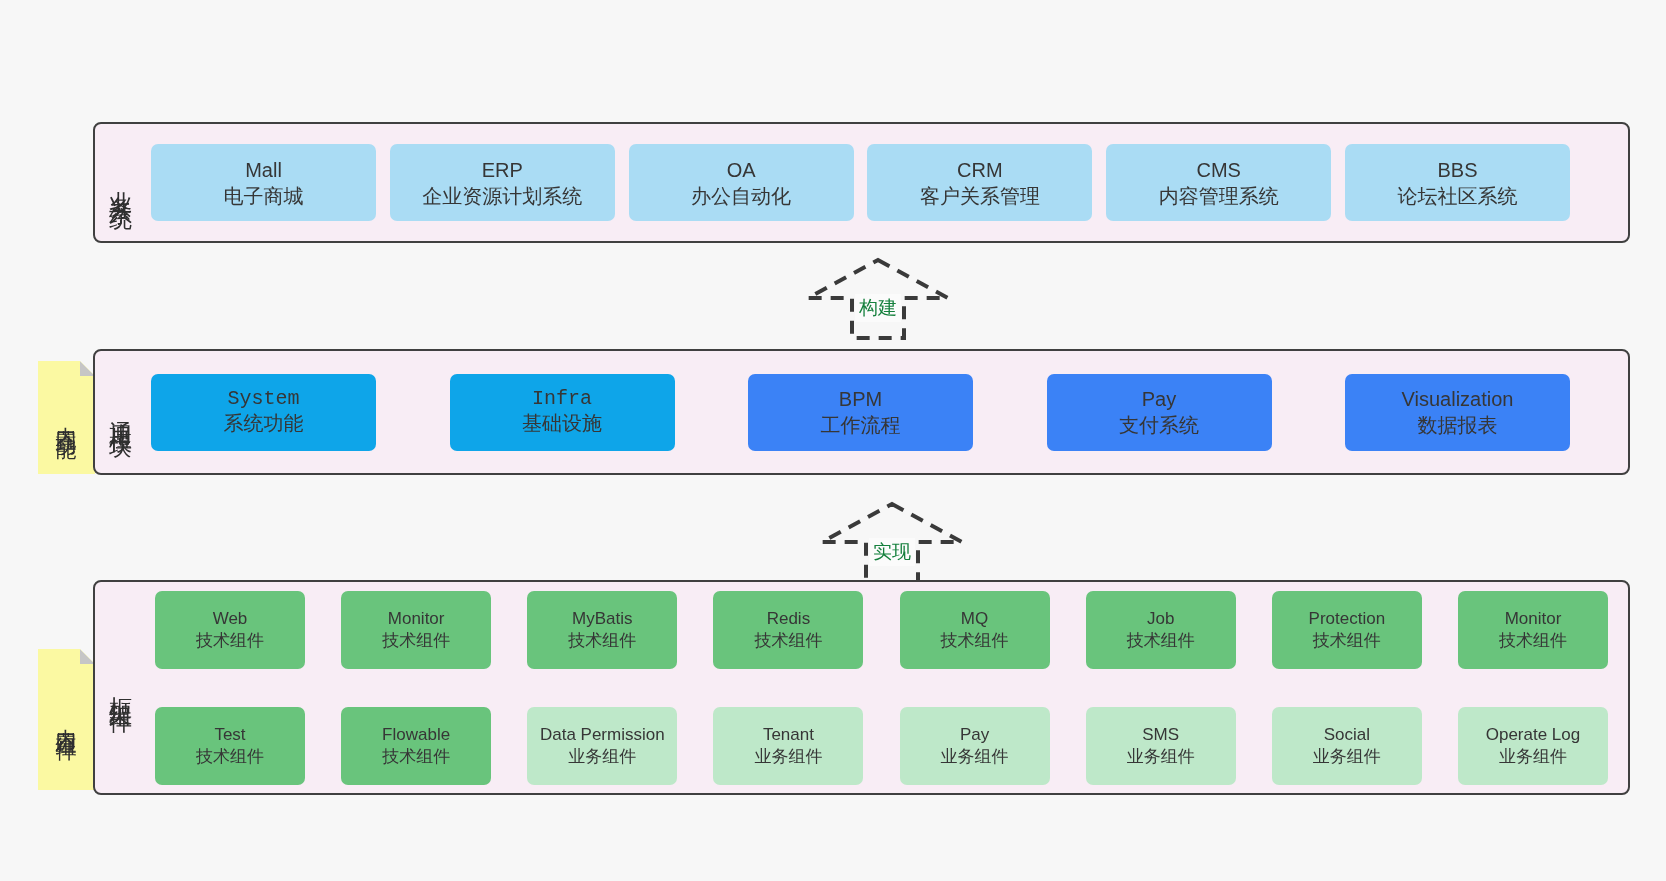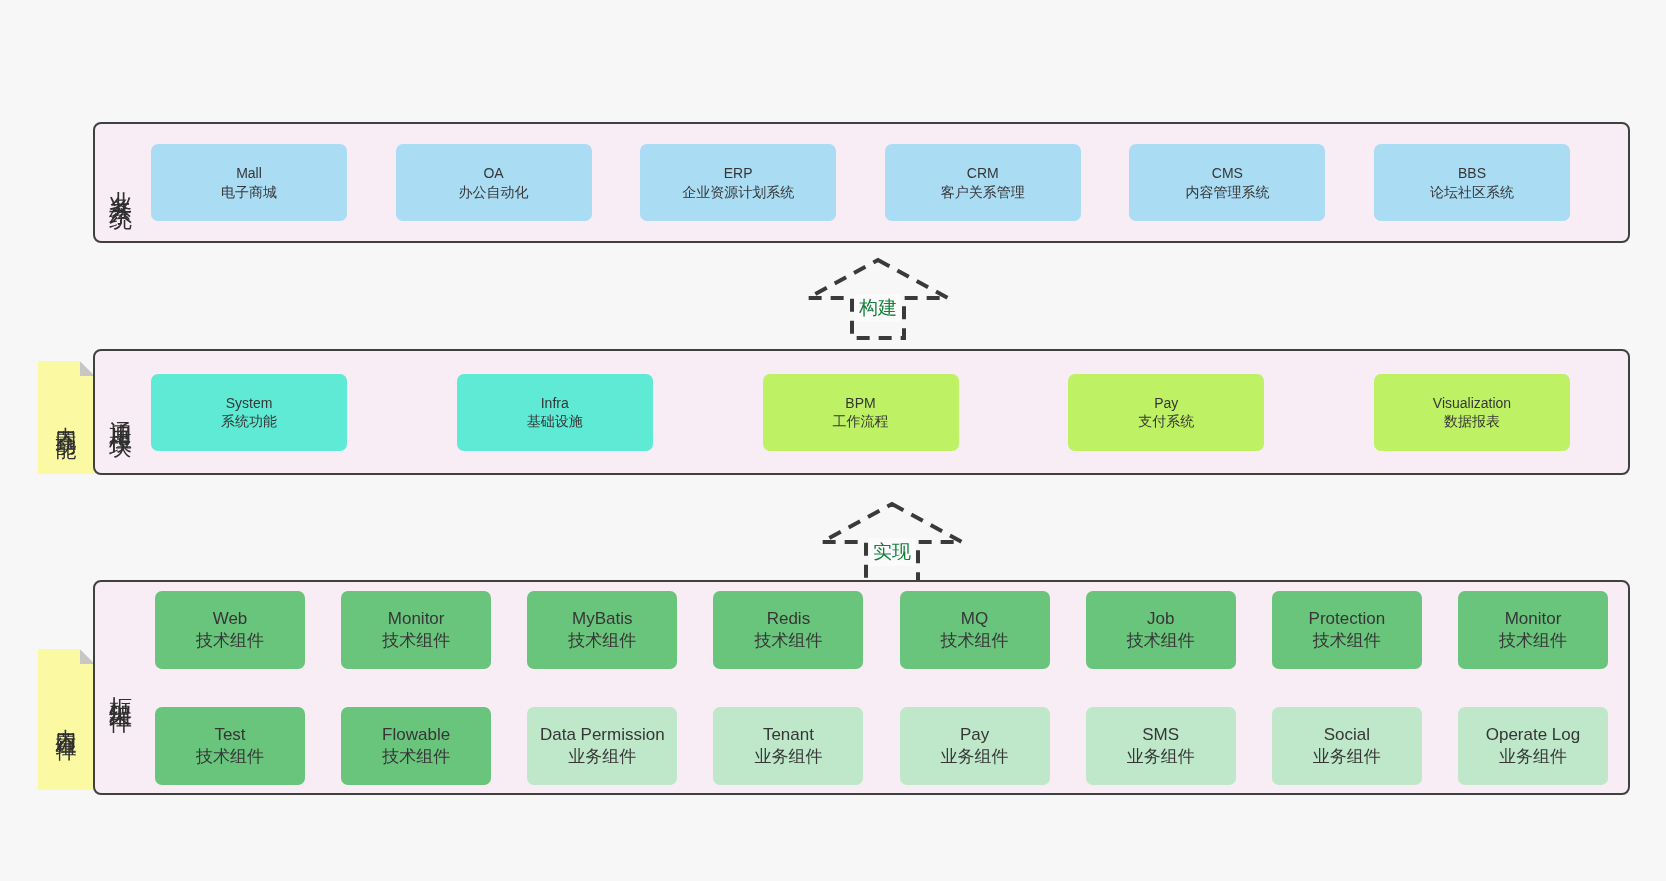--- a/index.html
+++ b/index.html
@@ -30,25 +30,25 @@
   }
   .sec-framework .boxrow{flex-direction:column;justify-content:center;
     padding:0 20px 0 60px;gap:38px;}
   .frow{display:flex;width:100%;justify-content:space-between;}
 
   .box{
     border-radius:7px;display:flex;flex-direction:column;
     align-items:center;justify-content:center;text-align:center;
     box-sizing:border-box;padding:4px 6px;line-height:1.3;
   }
-  .box-lg{width:196px;height:77px;font-size:14px;text-align:center;}
+  .box-lg{width:225px;height:77px;font-size:20px;text-align:center;}
   .box-sm{width:150px;height:78px;font-size:17px;line-height:1.25;}
   .blue{background:#aadcf4;}
-  .red{background:#5eead4;}
-  .pink{background:#bef264;}
+  .red{background:#0ea5e9;font-family:Liberation Mono, monospace;}
+  .pink{background:#3b82f6;}
   .green{background:#69c47c;}
   .lightgreen{background:#bee8c9;}
 
   
   .sticky{
     position:absolute;left:38px;width:57px;background:#fbf9a2;z-index:1;
     clip-path:polygon(0 0,calc(100% - 15px) 0,100% 15px,100% 100%,0 100%);
     display:flex;align-items:center;justify-content:center;
   }
   .sticky-modules{top:361px;height:113px;}
@@ -79,26 +79,26 @@
 <div id="stage">
 
   <div class="section sec-business">
     <div class="vlabel">业务系统</div>
     <div class="boxrow">
       <div class="box box-lg blue">
         <div>Mall</div>
         <div>电子商城</div>
       </div>
       <div class="box box-lg blue">
+        <div>ERP</div>
+        <div>企业资源计划系统</div>
+      </div>
+      <div class="box box-lg blue">
         <div>OA</div>
         <div>办公自动化</div>
-      </div>
-      <div class="box box-lg blue">
-        <div>ERP</div>
-        <div>企业资源计划系统</div>
       </div>
       <div class="box box-lg blue">
         <div>CRM</div>
         <div>客户关系管理</div>
       </div>
       <div class="box box-lg blue">
         <div>CMS</div>
         <div>内容管理系统</div>
       </div>
       <div class="box box-lg blue">

